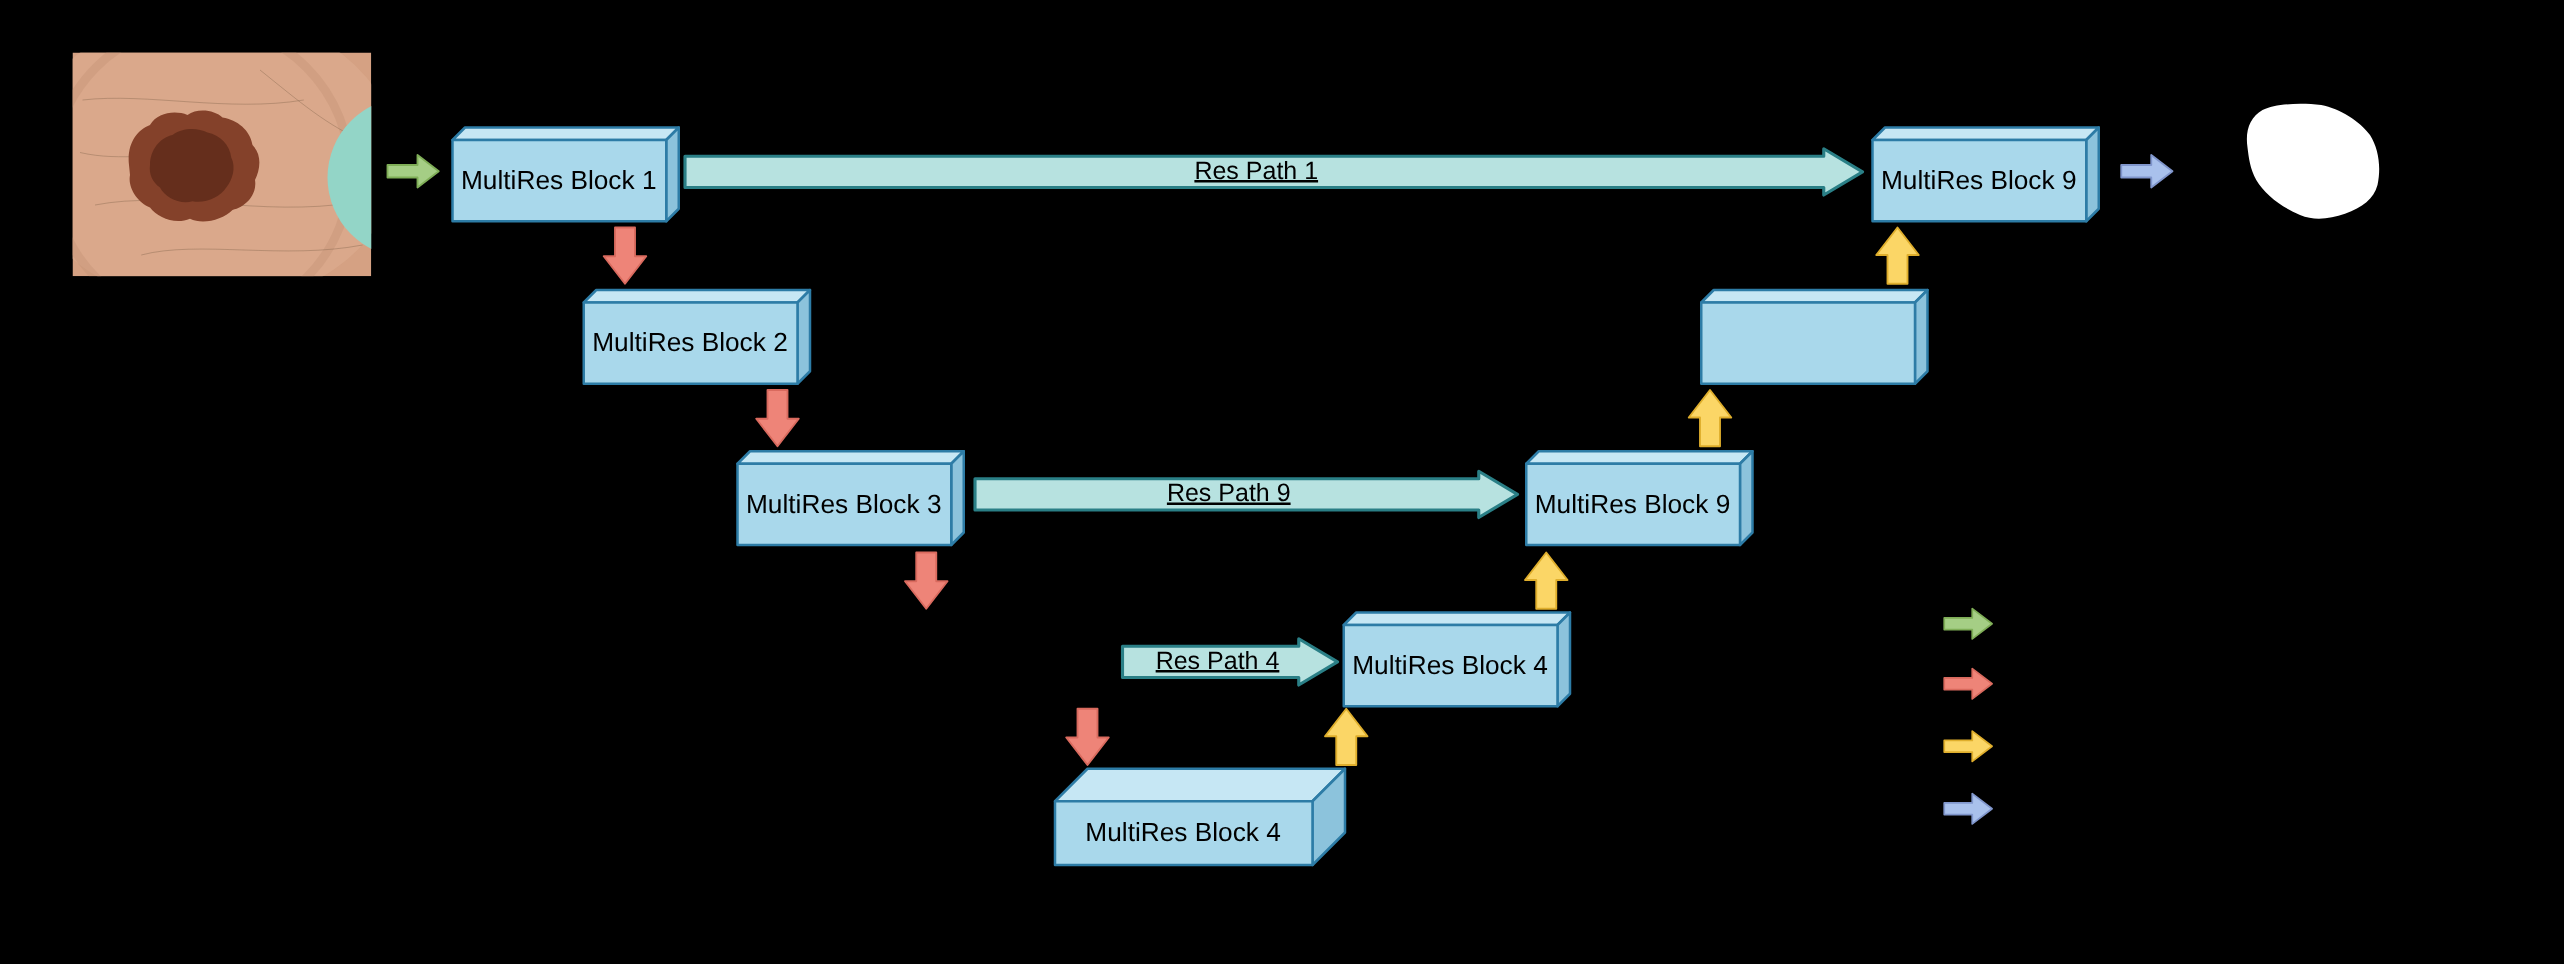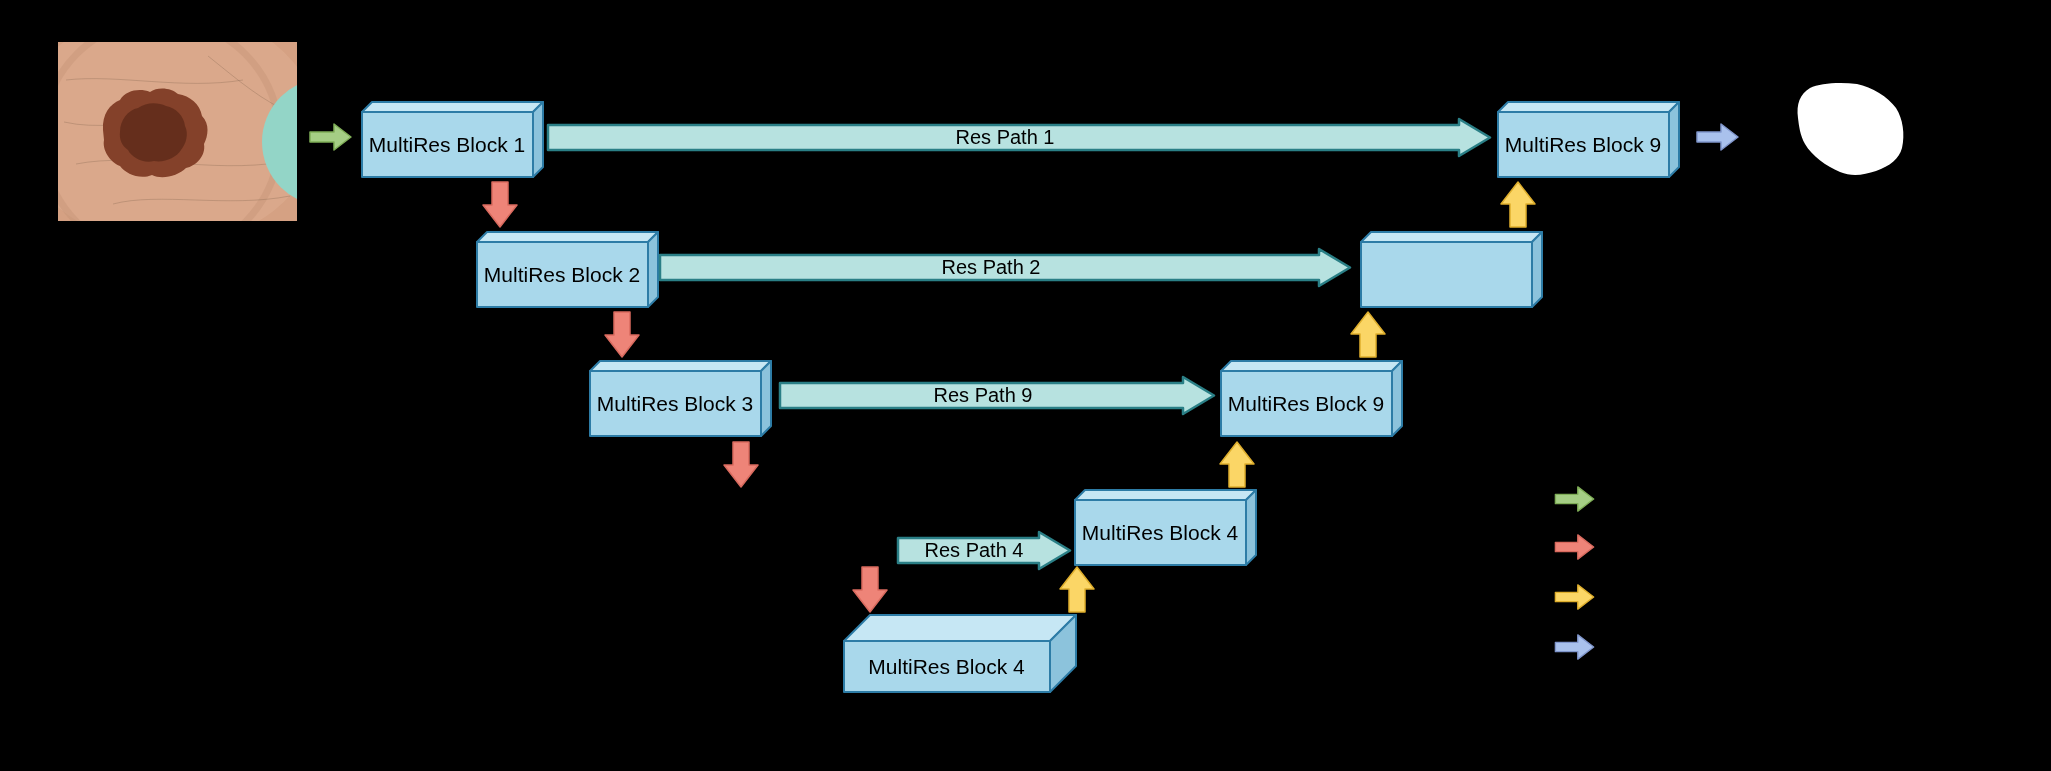--- a/index.html
+++ b/index.html
@@ -15,21 +15,21 @@
   .b-side{fill:var(--block-side);stroke:var(--block-border);stroke-width:2;stroke-linejoin:round;}
   .block-label{position:absolute;left:0;top:12px;width:172px;height:65px;
     display:flex;align-items:center;justify-content:center;
     font-size:21px;color:var(--label-text);white-space:nowrap;}
   .block5-label{top:28px;width:207px;height:51px;}
 
   
   .rp{fill:var(--respath-fill);stroke:var(--respath-border);stroke-width:2.5;stroke-linejoin:round;}
   .rp-label{position:absolute;left:0;top:0;right:30px;height:41px;
     display:flex;align-items:center;justify-content:center;
-    font-size:20px;color:var(--label-text);white-space:nowrap;}
+    font-size:20px;color:var(--label-text);white-space:nowrap;text-decoration:underline;}
 
   
   .ar-green{fill:var(--green-fill);stroke:var(--green-border);stroke-width:1.5;stroke-linejoin:round;}
   .ar-red{fill:var(--red-fill);stroke:var(--red-border);stroke-width:1.5;stroke-linejoin:round;}
   .ar-yellow{fill:var(--yellow-fill);stroke:var(--yellow-border);stroke-width:1.5;stroke-linejoin:round;}
   .ar-blue{fill:var(--blue-fill);stroke:var(--blue-border);stroke-width:1.5;stroke-linejoin:round;}
 
   
   .skin{fill:var(--skin-base);}
   .skin-light{fill:#dfae91;opacity:.55;}
@@ -69,21 +69,21 @@
 
   <div class="abs" style="left:361px;top:100px;width:183px;height:79px">
     <svg width="183" height="79" viewBox="0 0 183 79">
       <polygon class="b-top" points="1,12 11,2 182,2 172,12"></polygon>
       <polygon class="b-side" points="172,12 182,2 182,67 172,77"></polygon>
       <polygon class="b-front" points="1,12 172,12 172,77 1,77"></polygon>
     </svg>
     <span class="block-label">MultiRes Block 1</span>
   </div>
 
-  <div class="abs" style="left:476px;top:230px;width:201px;height:79px">
+  <div class="abs" style="left:466px;top:230px;width:201px;height:79px">
     <svg width="183" height="79" viewBox="0 0 183 79">
       <polygon class="b-top" points="1,12 11,2 182,2 172,12"></polygon>
       <polygon class="b-side" points="172,12 182,2 182,67 172,77"></polygon>
       <polygon class="b-front" points="1,12 172,12 172,77 1,77"></polygon>
     </svg>
     <span class="block-label">MultiRes Block 2</span>
   </div>
 
   <div class="abs" style="left:589px;top:359px;width:183px;height:79px">
     <svg width="183" height="79" viewBox="0 0 183 79">
@@ -139,35 +139,29 @@
     <span class="block-label">MultiRes Block 9</span>
   </div>
 
   <div class="abs" style="left:548px;top:117px;width:944px;height:41px">
     <svg width="944" height="41" viewBox="0 0 944 41">
         <polygon class="rp" points="0,8 911,8 911,2 942,20.5 911,39 911,33 0,33"></polygon>
       </svg>
     <span class="rp-label">Res Path 1</span>
   </div>
 
-  <div class="abs" style="left:660px;top:247px;width:692px;height:41px">
-    <svg width="692" height="41" viewBox="0 0 692 41">
-        <polygon class="rp" points="0,8 659,8 659,2 690,20.5 659,39 659,33 0,33"></polygon>
-      </svg>
-    <span class="rp-label">Res Path 2</span>
-  </div>
 
   <div class="abs" style="left:780px;top:375px;width:436px;height:41px">
     <svg width="436" height="41" viewBox="0 0 436 41">
         <polygon class="rp" points="0,8 403,8 403,2 434,20.5 403,39 403,33 0,33"></polygon>
       </svg>
     <span class="rp-label">Res Path 9</span>
   </div>
 
-  <div class="abs" style="left:898px;top:530px;width:174px;height:41px">
+  <div class="abs" style="left:898px;top:509px;width:174px;height:41px">
     <svg width="174" height="41" viewBox="0 0 174 41">
         <polygon class="rp" points="0,8 141,8 141,2 172,20.5 141,39 141,33 0,33"></polygon>
       </svg>
     <span class="rp-label" style="right:22px">Res Path 4</span>
   </div>
 
   <div class="abs" style="left:482px;top:181px">
     <svg width="36" height="47" viewBox="0 0 36 47">
         <polygon class="ar-red" points="10,1 26,1 26,24 35,24 18,46 1,24 10,24"></polygon>
       </svg>

